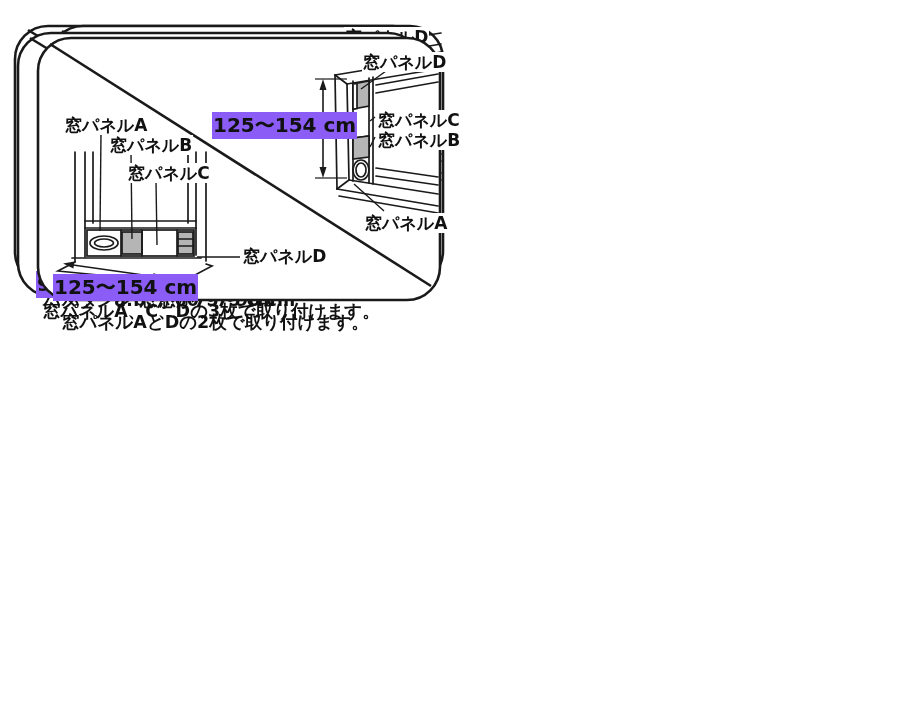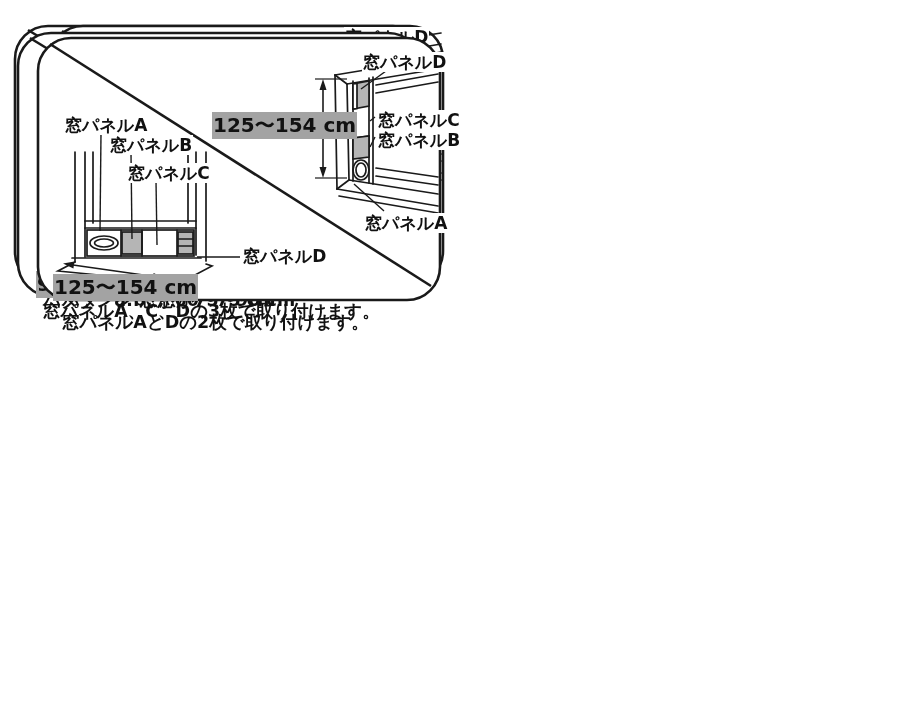--- a/index.html
+++ b/index.html
@@ -13,21 +13,21 @@
   .q-c { left:0;   top:360; height:359px; }
   .q-d { left:460; top:360; height:359px; }
   .quad svg { position:absolute; left:0; top:0; }
   .plabel {
     position:absolute; font-weight:bold; font-size:17px; line-height:1.18;
     color:#111; white-space:nowrap; background:#ffffff; padding:0 1px;
   }
   .plabel.wrap { white-space:normal; width:72px; }
   .dim {
     position:absolute; font-weight:bold; font-size:20px; color:#111;
-    white-space:nowrap; background:#a3a3a3; padding:0 1px;
+    white-space:nowrap; background:#8b5cf6; padding:0 1px;
   }
   .cap { position:absolute; font-weight:bold; font-size:17.5px; line-height:1.25; color:#111; }
   .cap div { white-space:nowrap; }
 </style>
 </head>
 <body>
 
 <div class="page">
 
   <div class="quad q-a">

